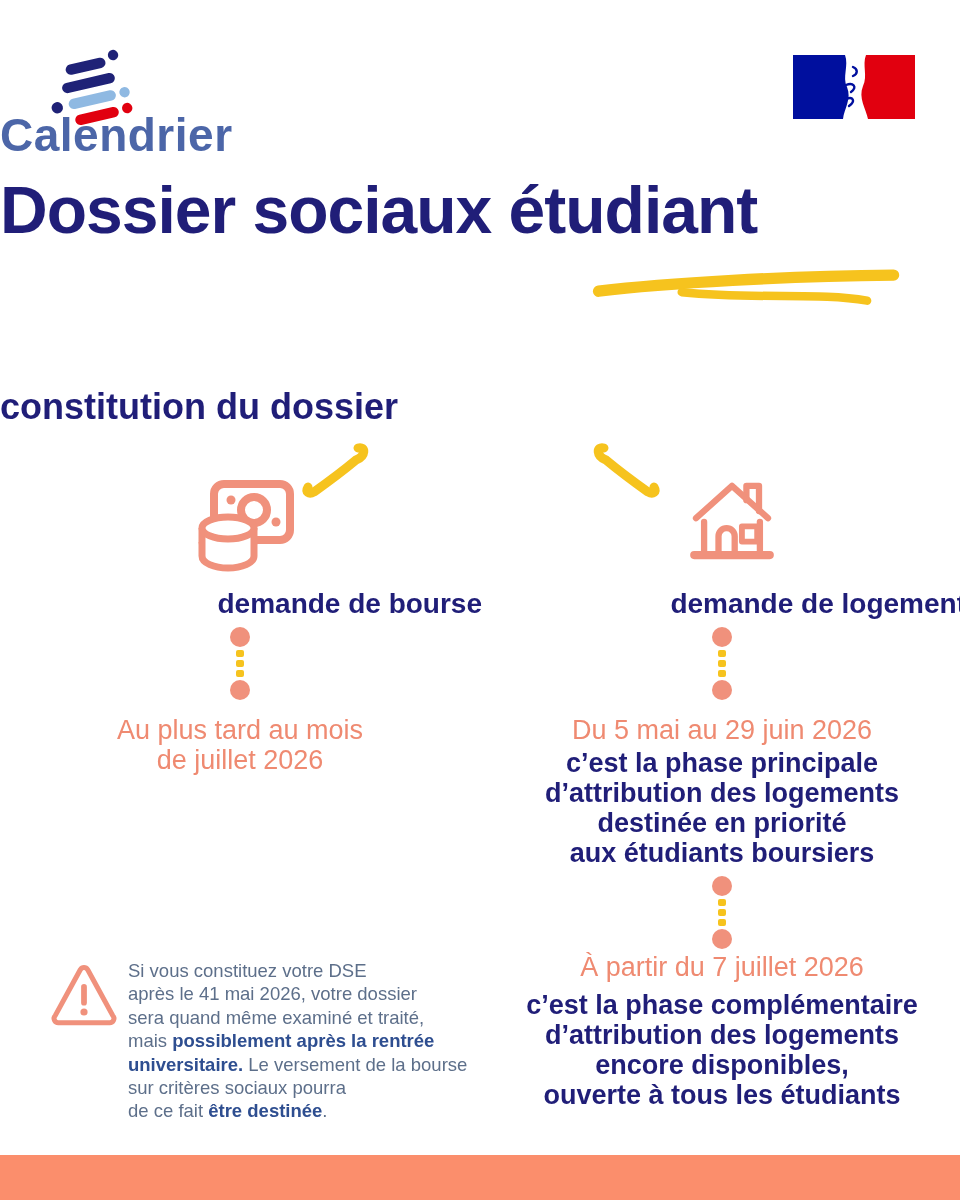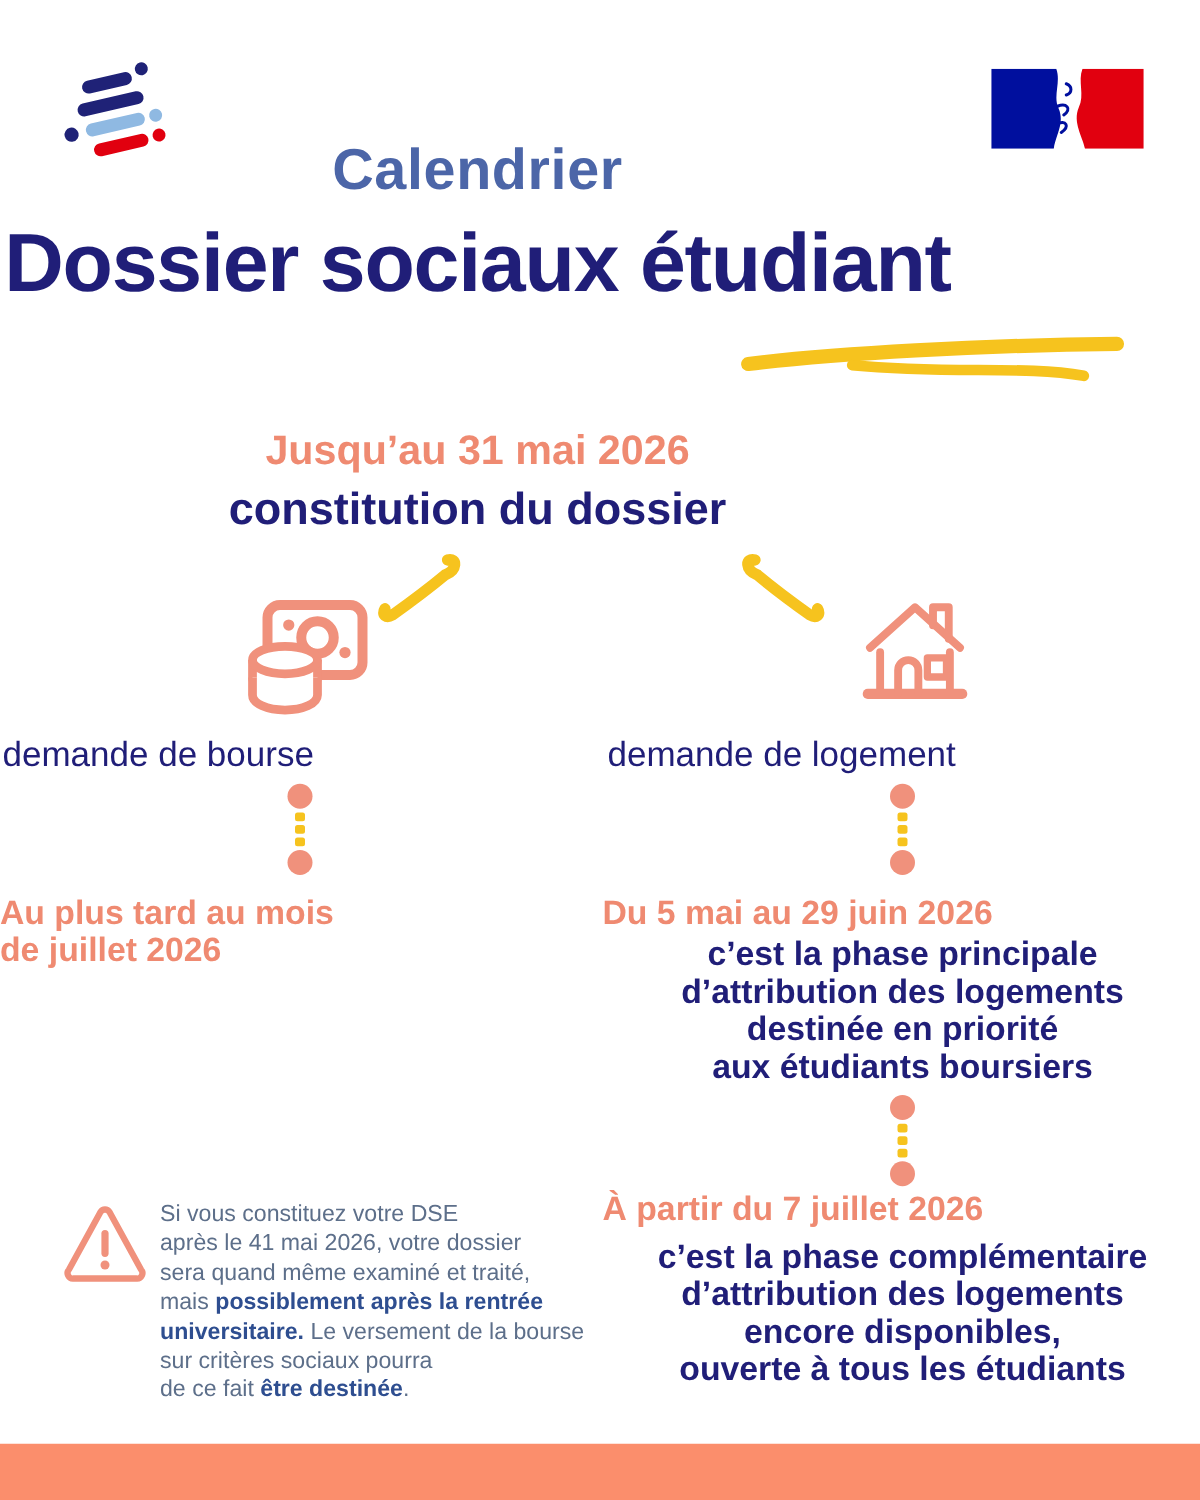--- a/index.html
+++ b/index.html
@@ -4,42 +4,42 @@
 <style>
   :root{
     --navy:#201e78; --kicker:#4c66a8; --salmon-text:#ef8a71; --salmon-icon:#f0917c;
     --yellow:#f6c31e; --warn-gray:#5d6f8a; --warn-bold:#2e4e90; --bar:#fb8e6c;
     --gov-blue:#000f9e; --gov-red:#e1000f; --crous-navy:#1f2277; --crous-blue:#8fb9e2; --crous-red:#e1000f;
   }
   *{margin:0;padding:0;box-sizing:border-box}
   body{background:#e8e8e8;font-family:"Liberation Sans","DejaVu Sans",sans-serif}
   .page{position:relative;width:960px;height:1200px;background:#ffffff;overflow:hidden;margin:0 auto}
   .abs{position:absolute}
-  .center{left:0;width:764px;text-align:center}
+  .center{left:0;width:764px;text-align:left}
   .kicker{top:108px;font-size:46px;font-weight:700;color:var(--kicker);letter-spacing:.5px}
   .title{top:172px;font-size:66px;font-weight:700;color:var(--navy);letter-spacing:-1px}
   .swoosh{left:583px;top:260px;width:328px;height:52px}
   .intro-date{top:341px;font-size:33px;font-weight:700;color:var(--salmon-text)}
   .intro-label{top:386px;font-size:36px;font-weight:700;color:var(--navy)}
   .arrow{top:440px;width:72px;height:62px}
   .arrow-left{left:298px}
   .arrow-right{left:592px}
   .icon-box svg{display:block;width:100%;height:100%}
   .money{left:190px;top:476px;width:106px;height:102px}
   .house{left:687px;top:470px;width:90px;height:100px}
-  .col-label{top:588px;width:480px;text-align:left;font-size:28px;font-weight:400;color:var(--navy)}
+  .col-label{top:588px;width:480px;text-align:right;font-size:28px;font-weight:700;color:var(--navy)}
   .col-label.l{left:2px}
   .col-label.r{left:486px}
   .connector{top:627px;display:flex;flex-direction:column;align-items:center;gap:3px}
   .connector .dot{width:20px;height:20px;border-radius:50%;background:var(--salmon-icon)}
   .connector .dash{width:8px;height:7px;border-radius:2px;background:var(--yellow)}
   .conn1{left:230px}
   .conn2{left:712px}
   .conn3{left:712px;top:876px}
-  .step-date{width:480px;text-align:left;font-size:27px;font-weight:700;color:var(--salmon-text);white-space:pre-line;line-height:30px}
+  .step-date{width:480px;text-align:center;font-size:27px;font-weight:400;color:var(--salmon-text);white-space:pre-line;line-height:30px}
   .step-text{width:480px;text-align:center;font-size:27px;font-weight:700;color:var(--navy);white-space:pre-line;line-height:30px}
   .sd-l1{left:0;top:715px}
   .st-l1{left:0;top:778px}
   .sd-r1{left:482px;top:715px}
   .st-r1{left:482px;top:748px}
   .sd-r2{left:482px;top:952px}
   .st-r2{left:482px;top:990px}
   .warn-icon{left:48px;top:957px;width:72px;height:74px}
   .warn-text{left:128px;top:959px;width:365px;font-size:18.5px;line-height:23.4px;color:var(--warn-gray);white-space:pre-line}
   .warn-text .b{font-weight:700;color:var(--warn-bold)}
@@ -76,21 +76,20 @@
   </div>
 
   <div class="abs center kicker">Calendrier</div>
   <div class="abs center title">Dossier sociaux étudiant</div>
 
   <svg class="abs swoosh" viewBox="0 0 330 55">
     <path d="M8,33 C80,24 210,17 320,16" stroke="#f6c31e" stroke-width="12" fill="none" stroke-linecap="round"></path>
     <path d="M96,34 C180,42 240,34 292,43" stroke="#f6c31e" stroke-width="9" fill="none" stroke-linecap="round"></path>
   </svg>
 
-  <div class="abs center intro-date">Jusqu’au 31 mai 2026</div>
   <div class="abs center intro-label">constitution du dossier</div>
 
   <svg class="abs arrow arrow-left" viewBox="0 0 72 62">
     <path d="M60,8 C68,6 68,16 58,20 C46,30 30,42 16,52 C11,55 7,52 10,47" stroke="#f6c31e" stroke-width="9" fill="none" stroke-linecap="round"></path>
   </svg>
   <svg class="abs arrow arrow-right" viewBox="0 0 72 62">
     <g transform="translate(72,0) scale(-1,1)">
       <path d="M60,8 C68,6 68,16 58,20 C46,30 30,42 16,52 C11,55 7,52 10,47" stroke="#f6c31e" stroke-width="9" fill="none" stroke-linecap="round"></path>
     </g>
   </svg>

